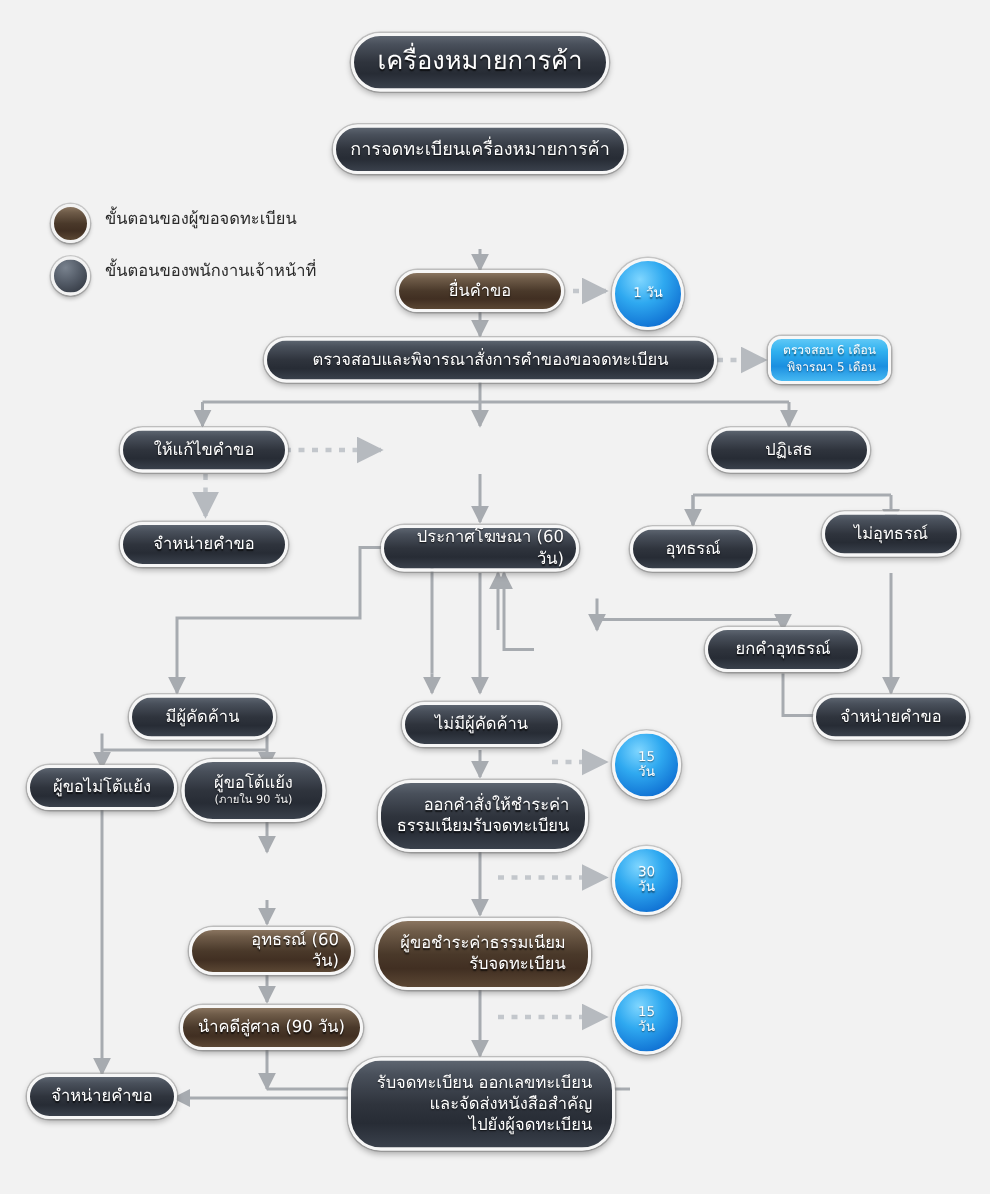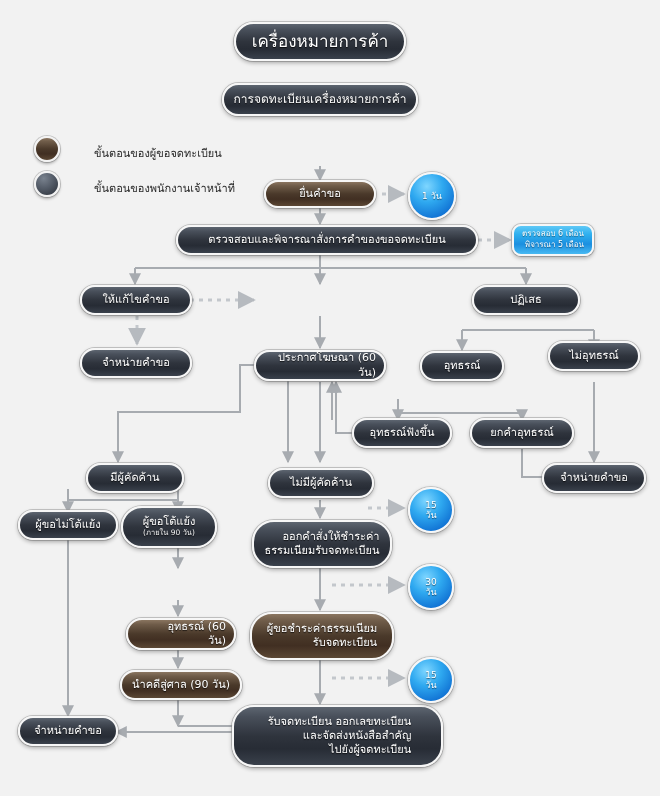--- a/index.html
+++ b/index.html
@@ -54,21 +54,21 @@
     color:#fff;font-size:9px;line-height:1.15;
     background:radial-gradient(circle at 38% 28%, #7fd6ff 0%, #2fa9f0 38%, #1173d4 78%, #2f9de8 100%);
     box-shadow:0 2px 5px rgba(0,0,0,.32), 0 0 0 1px rgba(170,170,170,.5);
     text-shadow:0 1px 1px rgba(0,0,0,.5);
     z-index:6;
   }
   .title-node{font-size:17px;border-radius:26px;}
   .sub-node{font-size:12px;}
 
   .legend{position:absolute;z-index:6;}
-  .legend-row{display:flex;align-items:flex-end;margin-bottom:9px;gap:24px;}
+  .legend-row{display:flex;align-items:flex-start;margin-bottom:9px;}
   .legend-dot{
     width:22px;height:22px;border-radius:50%;
     border:2px solid #f3f3f3;
     box-shadow:0 2px 3px rgba(0,0,0,.28),0 0 0 1px rgba(175,175,175,.6);
     margin-right:10px;flex:none;
   }
   .legend-dot.brown{background:radial-gradient(circle at 35% 25%,#a08col 0%,#8a7058 0%,#5c4632 55%,#3b2a1c 100%);}
   .legend-dot.dk{background:radial-gradient(circle at 35% 25%,#79828e 0%,#545c68 45%,#2a2f38 100%);}
   .legend-label{font-size:11px;color:#2a2a2a;white-space:nowrap;}
 </style>
@@ -213,21 +213,20 @@
   <div class="node dark" style="left:472px;top:285px;width:108px;height:30px;">ปฏิเสธ</div>
 
   <div class="node dark" style="left:80px;top:348px;width:112px;height:30px;">จำหน่ายคำขอ</div>
 
   <div class="node dark" style="left:254px;top:350px;width:132px;height:31px;">ประกาศโฆษณา (60 วัน)</div>
 
   <div class="node dark" style="left:420px;top:351px;width:84px;height:30px;">อุทธรณ์</div>
 
   <div class="node dark" style="left:548px;top:341px;width:92px;height:30px;">ไม่อุทธรณ์</div>
 
-  <div class="node dark" style="left:352px;top:418px;width:100px;height:30px;">อุทธรณ์ฟังขึ้น</div>
 
   <div class="node dark" style="left:470px;top:418px;width:104px;height:30px;">ยกคำอุทธรณ์</div>
 
   <div class="node dark" style="left:542px;top:463px;width:104px;height:30px;">จำหน่ายคำขอ</div>
 
   <div class="node dark" style="left:86px;top:463px;width:98px;height:30px;">มีผู้คัดค้าน</div>
 
   <div class="node dark" style="left:268px;top:468px;width:106px;height:30px;">ไม่มีผู้คัดค้าน</div>
 
   <div class="node dark" style="left:18px;top:510px;width:100px;height:30px;">ผู้ขอไม่โต้แย้ง</div>
@@ -243,21 +242,21 @@
   <div class="node brown" style="left:120px;top:670px;width:122px;height:30px;">นำคดีสู่ศาล (90 วัน)</div>
 
   <div class="node dark" style="left:252px;top:520px;width:140px;height:48px;white-space:pre-line;">ออกคำสั่งให้ชำระค่า
 ธรรมเนียมรับจดทะเบียน</div>
 
   <div class="node brown" style="left:250px;top:612px;width:144px;height:48px;white-space:pre-line;">ผู้ขอชำระค่าธรรมเนียม
 รับจดทะเบียน</div>
 
   <div class="node dark" style="left:18px;top:716px;width:100px;height:30px;">จำหน่ายคำขอ</div>
 
-  <div class="node dark" style="left:232px;top:705px;width:211px;height:62px;white-space:pre-line;padding-left:12px;">รับจดทะเบียน ออกเลขทะเบียน
+  <div class="node dark" style="left:232px;top:705px;width:178px;height:62px;white-space:pre-line;padding-left:12px;">รับจดทะเบียน ออกเลขทะเบียน
 และจัดส่งหนังสือสำคัญ
 ไปยังผู้จดทะเบียน</div>
 
   <div class="daycircle" style="left:408px;top:487px;width:42px;height:42px;flex-direction:column;white-space:pre-line;">
     <span>15
 วัน</span>
   </div>
 
   <div class="daycircle" style="left:408px;top:564px;width:42px;height:42px;flex-direction:column;white-space:pre-line;">
     <span>30

